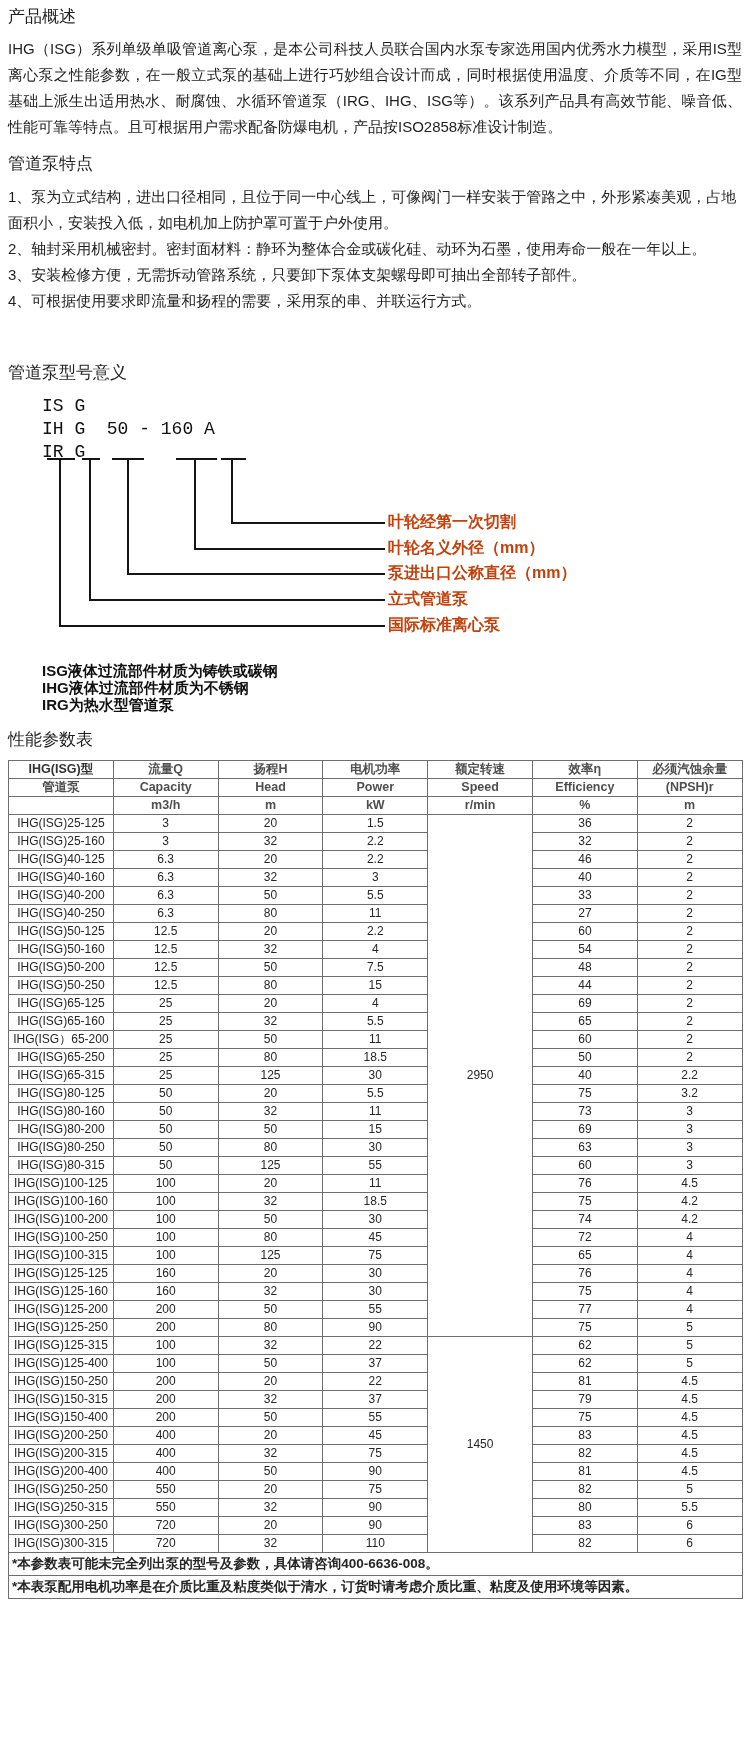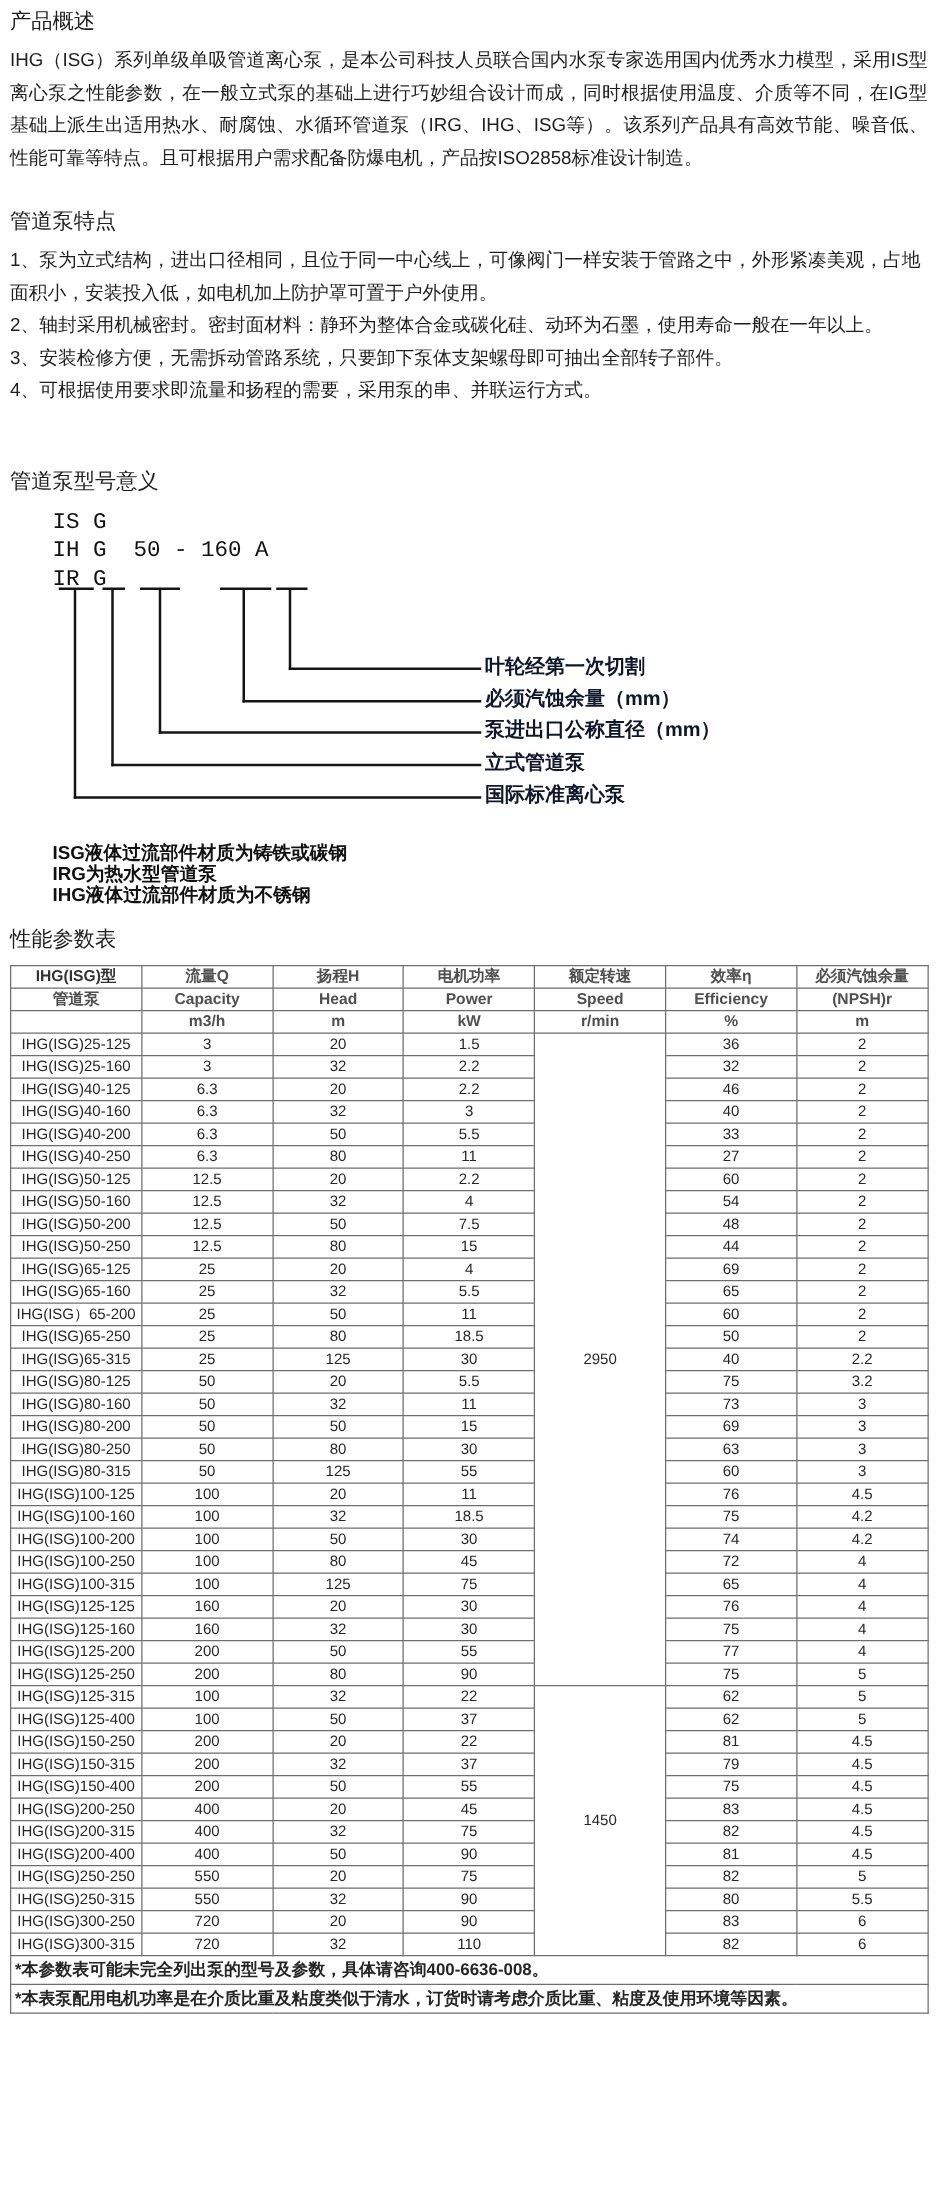--- a/index.html
+++ b/index.html
@@ -7,32 +7,32 @@
     width:750px;height:1762px;overflow:hidden;
     font-family:"Liberation Sans","DejaVu Sans",sans-serif;
     color:#1f1f1f;
   }
   .page{padding:4px 8px 0 8px;position:relative;}
 
   
   .sec-title{font-size:17px;font-weight:400;margin:0 0 6px 0;line-height:26px;}
   .body-text{font-size:15px;line-height:26px;margin:0;text-align:justify;}
   .features .body-text{text-align:left;}
-  .gap-lg{margin-top:24px;}
+  .gap-lg{margin-top:12px;font-family:Liberation Mono, monospace;}
 
   
   .diagram{position:relative;height:262px;margin-top:4px;}
   .code-line{
     position:absolute;left:34px;white-space:pre;
     font-family:"Liberation Mono","DejaVu Sans Mono",monospace;
     font-size:18px;line-height:22px;color:#111;
   }
   .useg{position:absolute;height:0;border-top:2px solid #151515;top:66px;}
   .conn{position:absolute;top:68px;border-left:2px solid #151515;border-bottom:2px solid #151515;}
-  .dlabel{position:absolute;left:380px;font-size:16px;font-weight:bold;line-height:20px;color:#0f172a;white-space:nowrap;}
+  .dlabel{position:absolute;left:380px;font-size:16px;font-weight:bold;line-height:20px;color:#c2410c;white-space:nowrap;}
   .materials{margin:8px 0 0 34px;}
   .materials div{font-size:15px;font-weight:bold;line-height:17px;color:#111;}
 
   
   .table-title{font-size:17px;font-weight:400;margin:14px 0 7px 0;line-height:26px;}
   table.perf{
     width:734px;border-collapse:collapse;table-layout:fixed;
     font-family:"Liberation Sans",sans-serif;
   }
   table.perf col{width:104.8px;}
@@ -79,30 +79,30 @@
     <div class="useg" style="left:168px;width:41px;"></div>
     <div class="useg" style="left:213px;width:25px;"></div>
 
     <div class="conn" style="left:223px;width:152px;height:62px;"></div>
     <div class="conn" style="left:186px;width:189px;height:88px;"></div>
     <div class="conn" style="left:119px;width:256px;height:113px;"></div>
     <div class="conn" style="left:81px;width:294px;height:139px;"></div>
     <div class="conn" style="left:51px;width:324px;height:165px;"></div>
 
     <div class="dlabel" style="top:120px;">叶轮经第一次切割</div>
-    <div class="dlabel" style="top:146px;">必须汽蚀余量（mm）</div>
+    <div class="dlabel" style="top:146px;">叶轮名义外径（mm）</div>
     <div class="dlabel" style="top:171px;">泵进出口公称直径（mm）</div>
     <div class="dlabel" style="top:197px;">立式管道泵</div>
     <div class="dlabel" style="top:223px;">国际标准离心泵</div>
   </div>
 
   <div class="materials">
     <div>ISG液体过流部件材质为铸铁或碳钢</div>
+    <div>IHG液体过流部件材质为不锈钢</div>
     <div>IRG为热水型管道泵</div>
-    <div>IHG液体过流部件材质为不锈钢</div>
   </div>
 
   <h2 class="table-title">性能参数表</h2>
 
   <table class="perf">
     <colgroup>
       <col>
         <col>
         <col>
         <col>

